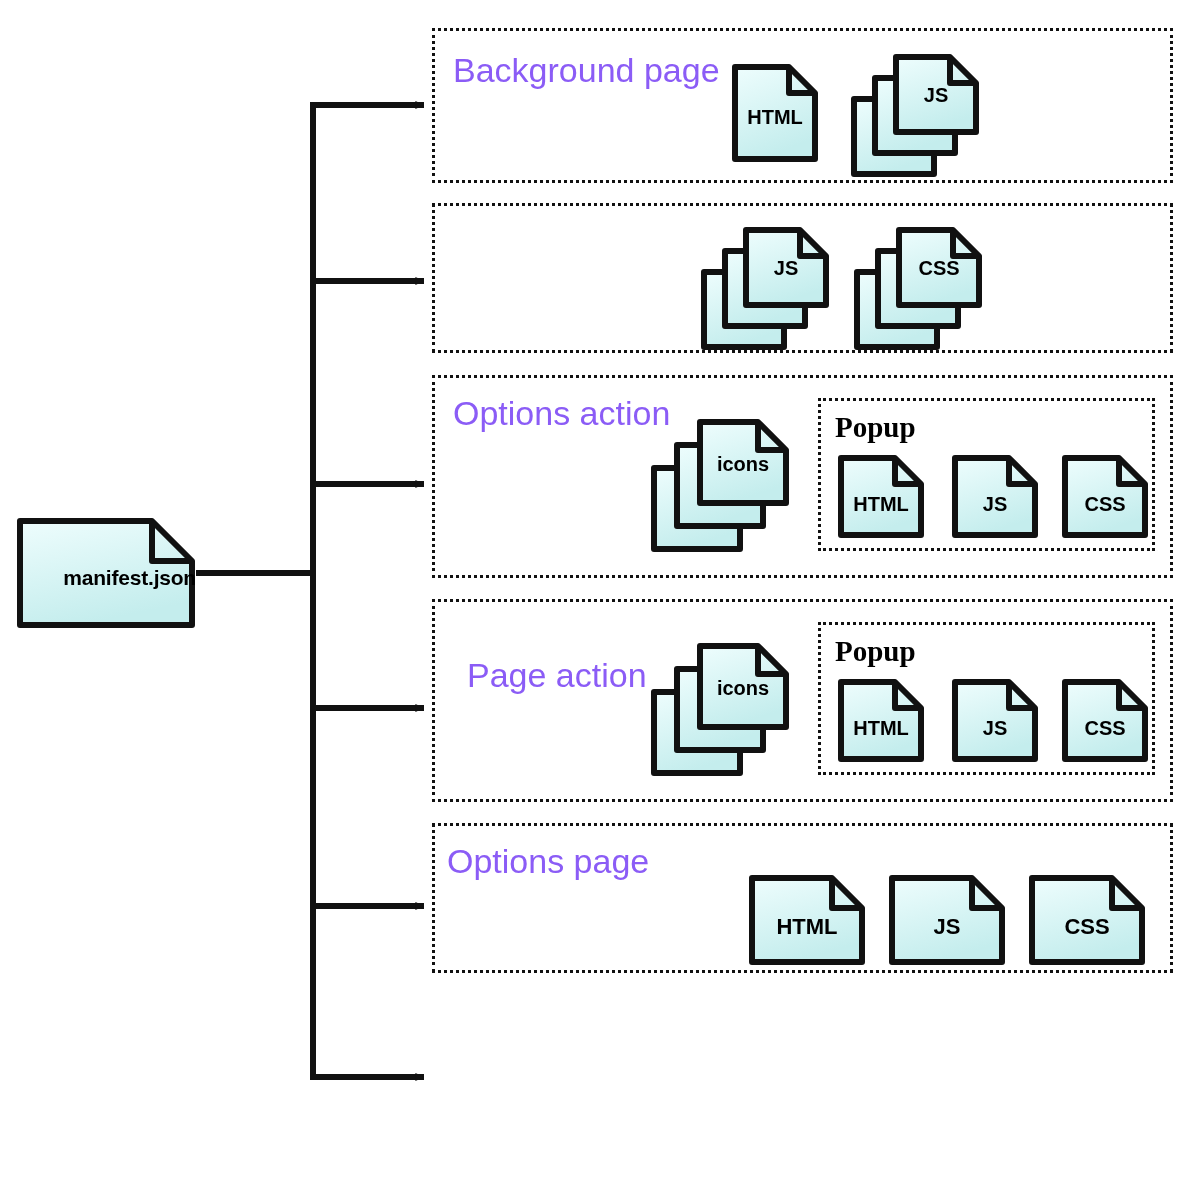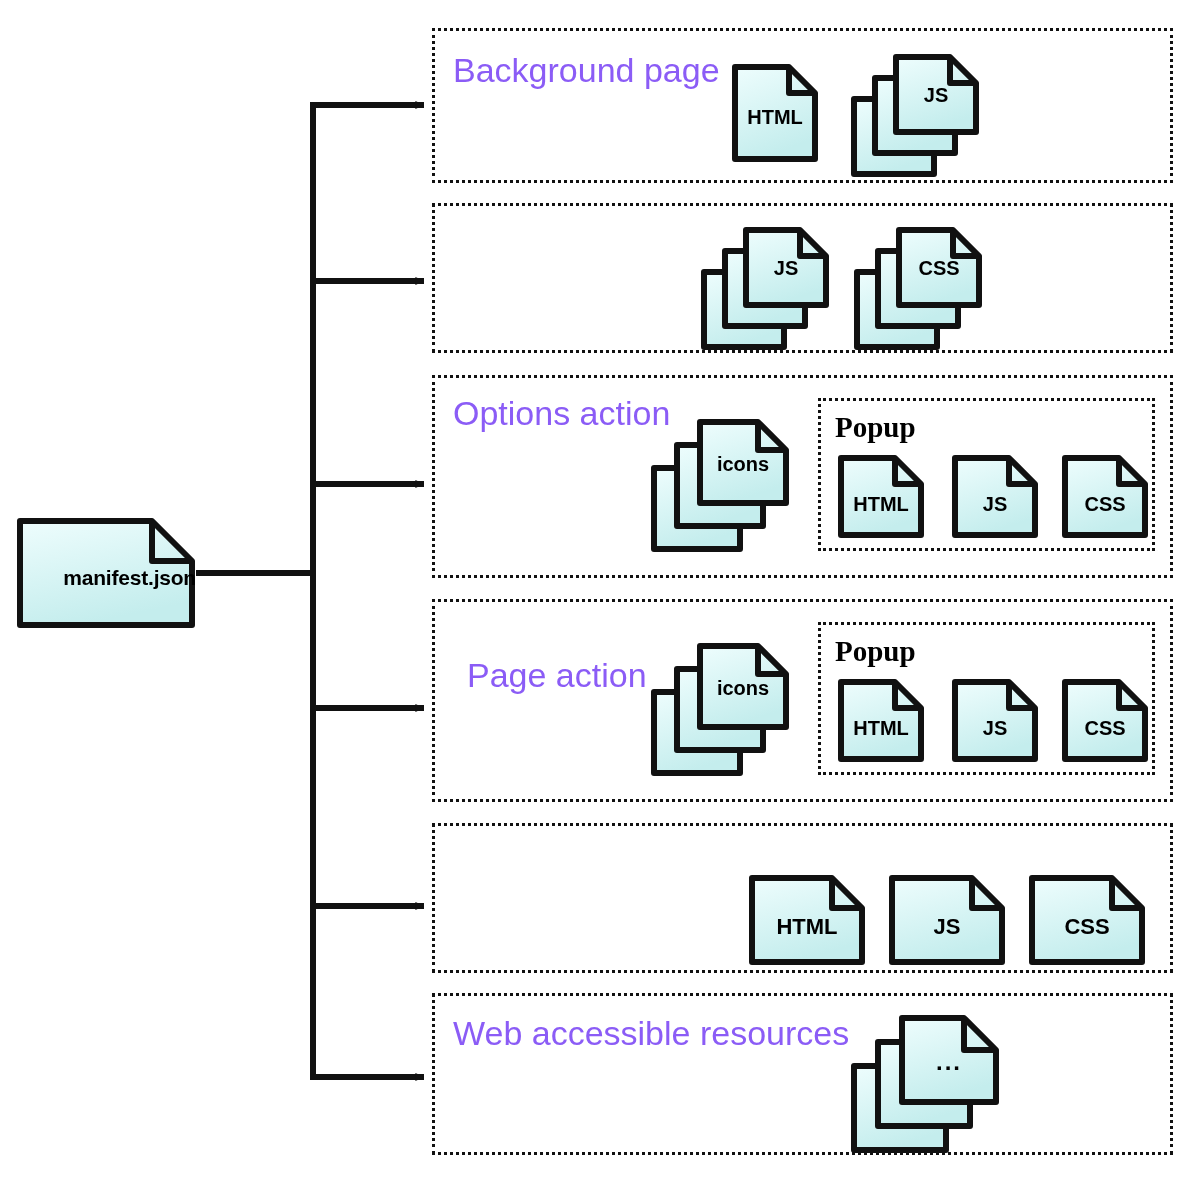--- a/index.html
+++ b/index.html
@@ -328,20 +328,21 @@
             </defs>
           <path d="M4,4 H58 L84,30 V81 H4 Z" fill="url(#g4d)" stroke="#111111" stroke-width="6" stroke-linejoin="round"></path>
           <path d="M58,4 V30 H84" fill="none" stroke="#111111" stroke-width="6" stroke-linejoin="round"></path>
         </svg>
         <div class="file-label" style="top:40px;font-size:20px;">CSS</div>
       </div>
     </div>
   </div>
 
   <div class="section" style="left:432px; top:823px; width:741px; height:150px;">
+    <div class="section-title" style="left:12px; top:18px;">Options page</div>
 
     <div class="file-icon" style="left:313px; top:48px;">
       <svg width="118" height="92" viewBox="0 0 118 92">
         <defs>
             <linearGradient id="g5a" x1="0" y1="0" x2="0.35" y2="1">
           <stop offset="0%" stop-color="#eefdfd"></stop>
               <stop offset="100%" stop-color="#c4eded"></stop>
             </linearGradient>
           </defs>
         <path d="M4,4 H84 L114,34 V88 H4 Z" fill="url(#g5a)" stroke="#111111" stroke-width="6" stroke-linejoin="round"></path>
@@ -372,33 +373,14 @@
               <stop offset="100%" stop-color="#c4eded"></stop>
             </linearGradient>
           </defs>
         <path d="M4,4 H84 L114,34 V88 H4 Z" fill="url(#g5c)" stroke="#111111" stroke-width="6" stroke-linejoin="round"></path>
         <path d="M84,4 V34 H114" fill="none" stroke="#111111" stroke-width="6" stroke-linejoin="round"></path>
       </svg>
       <div class="file-label" style="top:42px;font-size:22px;">CSS</div>
     </div>
   </div>
 
-  <div class="section" style="left:432px; top:993px; width:741px; height:162px;">
-    <div class="section-title" style="left:18px; top:20px;">Web accessible resources</div>
-
-    <div class="file-stack" style="left:415px; top:18px; width:150px; height:140px;">
-      <svg width="150" height="140" viewBox="0 0 150 140">
-        <defs>
-          <linearGradient id="g6a" x1="0" y1="0" x2="0.35" y2="1">
-            <stop offset="0%" stop-color="#eefdfd"></stop>
-              <stop offset="100%" stop-color="#c4eded"></stop>
-          </linearGradient>
-        </defs>
-        <path d="M4,52 H96 V136 H4 Z" fill="url(#g6a)" stroke="#111111" stroke-width="6" stroke-linejoin="round"></path>
-        <path d="M28,28 H120 V112 H28 Z" fill="url(#g6a)" stroke="#111111" stroke-width="6" stroke-linejoin="round"></path>
-        <path d="M52,4 H114 L146,36 V88 H52 Z" fill="url(#g6a)" stroke="#111111" stroke-width="6" stroke-linejoin="round"></path>
-        <path d="M114,4 V36 H146" fill="none" stroke="#111111" stroke-width="6" stroke-linejoin="round"></path>
-      </svg>
-      <div class="file-label" style="top:36px;left:52px;width:94px;font-size:24px;letter-spacing:2px;">...</div>
-    </div>
-  </div>
 
 </div>
 
 </body></html>

